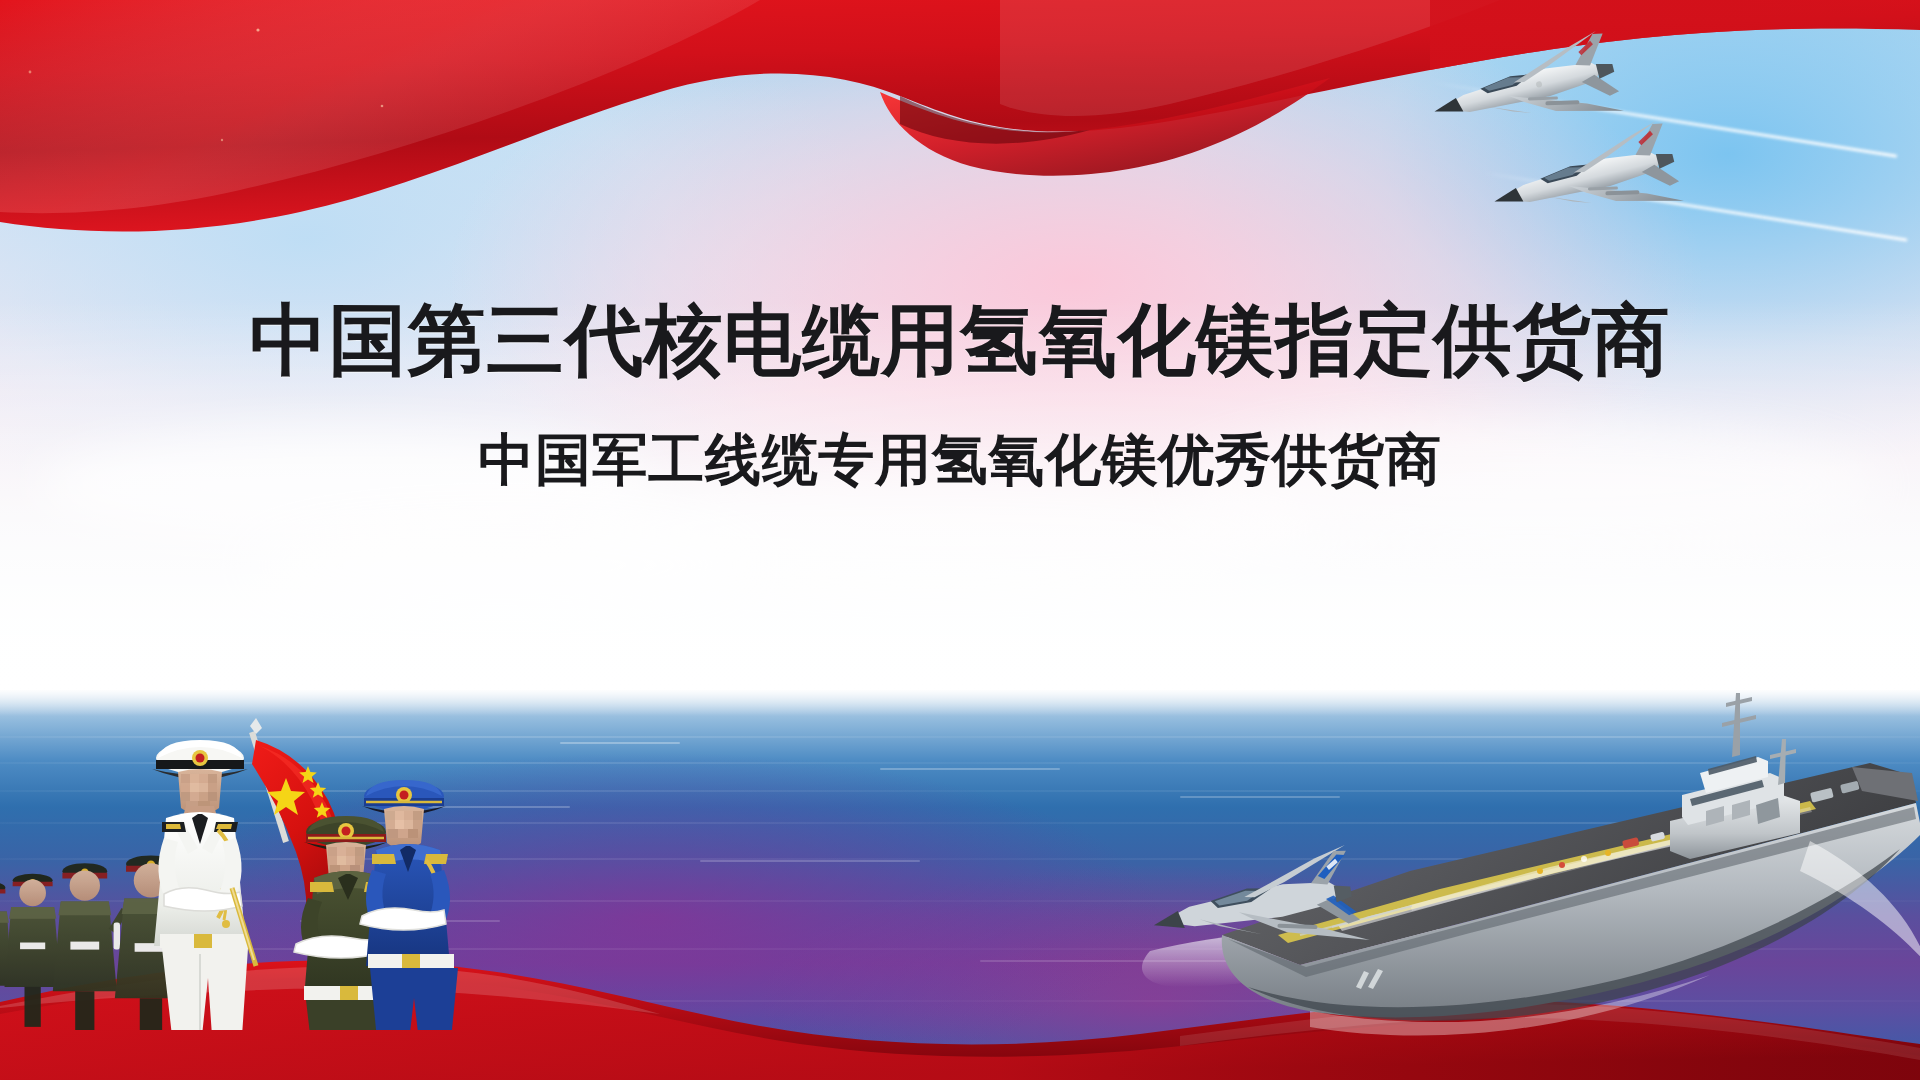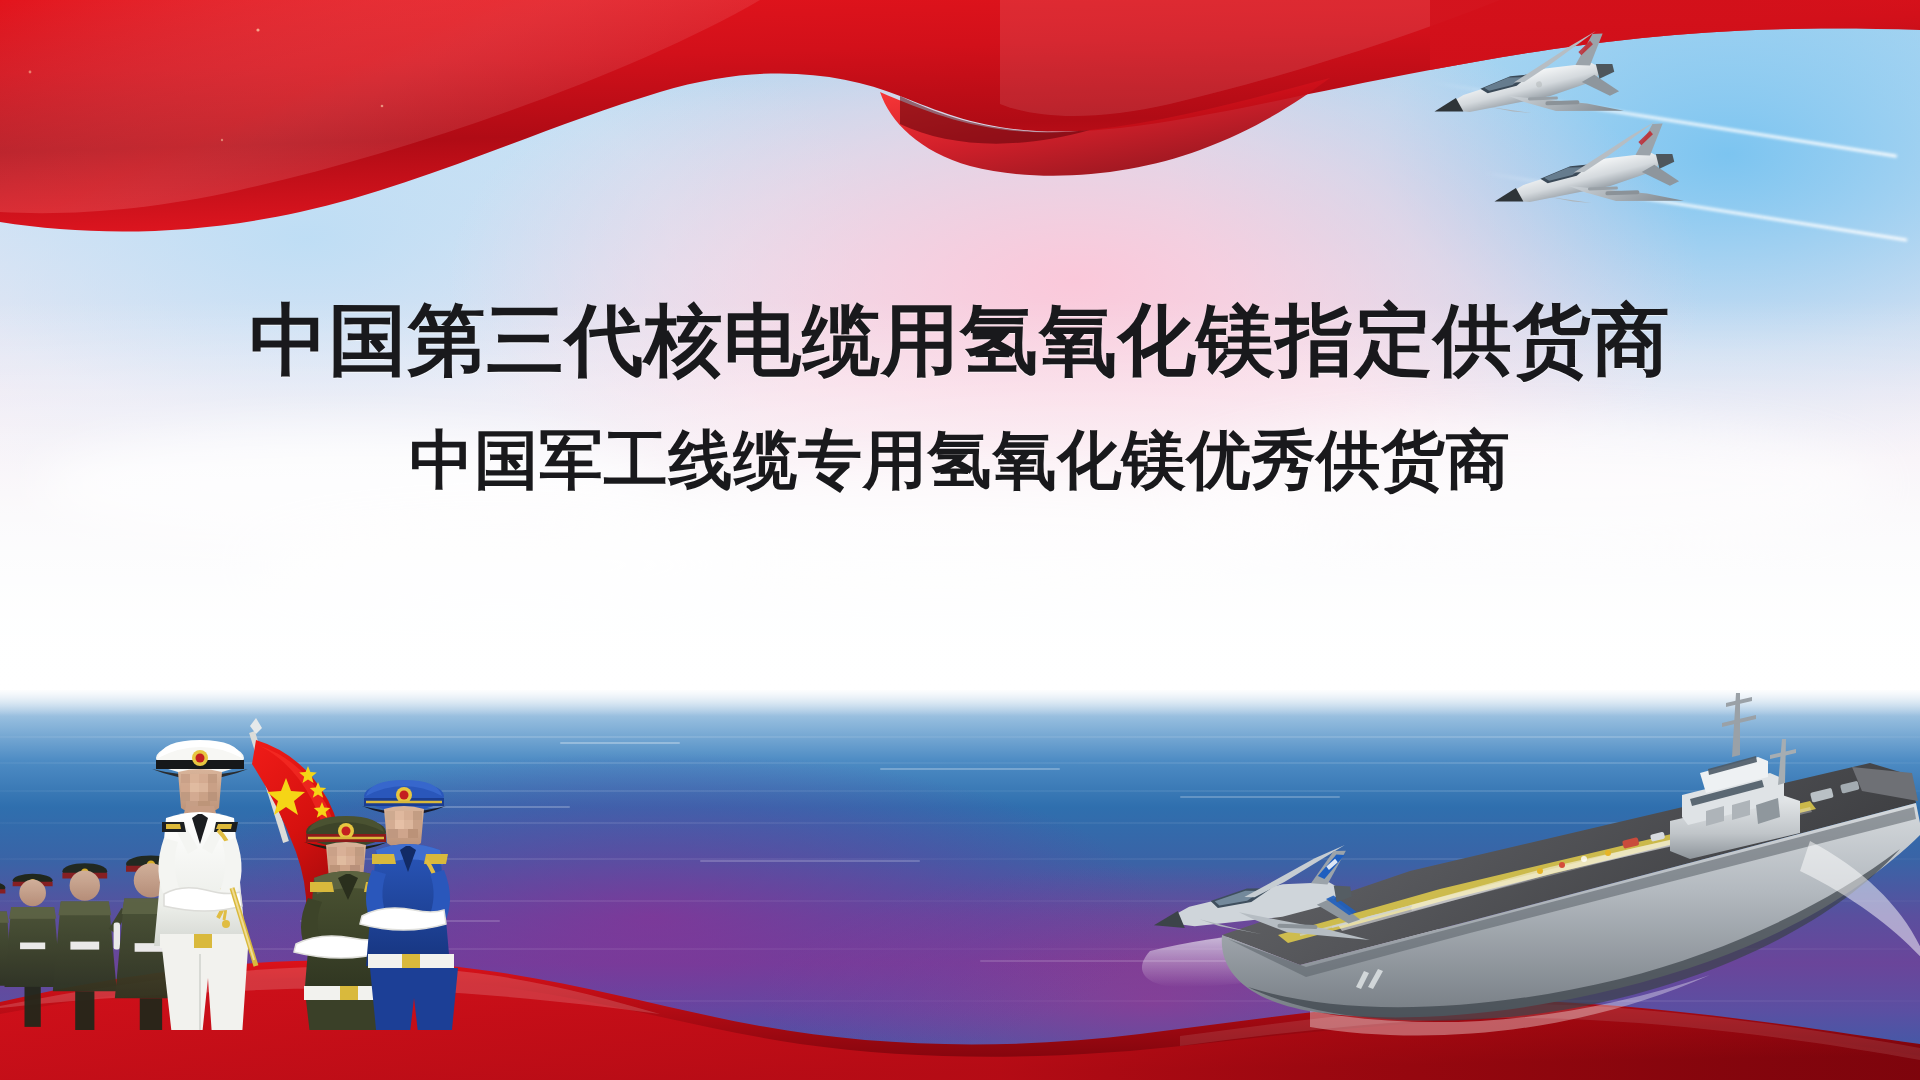--- a/index.html
+++ b/index.html
@@ -45,21 +45,21 @@
   }
   .headline{
     font-family:"Liberation Sans","DejaVu Sans",sans-serif;
     color:#19191c;
     font-weight:700;
     letter-spacing:.01em;
     text-shadow:0 1px 0 rgba(255,255,255,.55);
     white-space:nowrap;
   }
   .hl-1{font-size:78px;line-height:96px;letter-spacing:.012em;}
-  .hl-2{font-size:64px;line-height:104px;margin-top:20px;letter-spacing:.012em;}
+  .hl-2{font-size:56px;line-height:104px;margin-top:20px;letter-spacing:.012em;}
 
   
   .sea{
     position:absolute;left:0;top:690px;width:1920px;height:390px;
     background:
       radial-gradient(ellipse 620px 200px at 34% 58%, rgba(150,40,150,.55) 0%, rgba(120,50,160,.25) 55%, rgba(0,0,0,0) 82%),
       radial-gradient(ellipse 520px 180px at 60% 80%, rgba(176,48,140,.45) 0%, rgba(0,0,0,0) 76%),
       linear-gradient(180deg,
         #cfe0ef 0%,
         #8fb9dc 8%,

